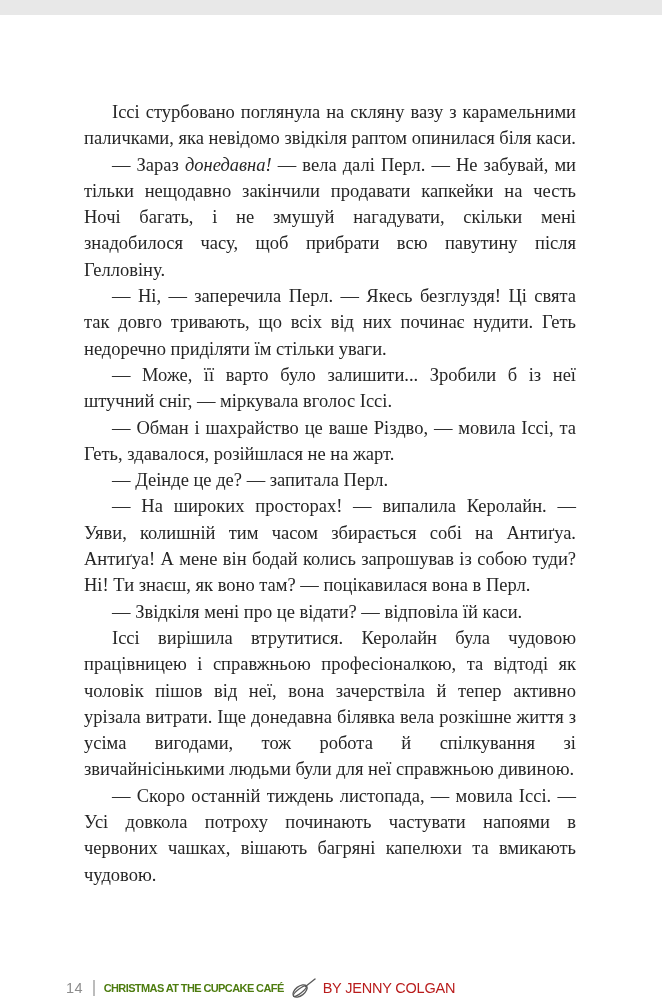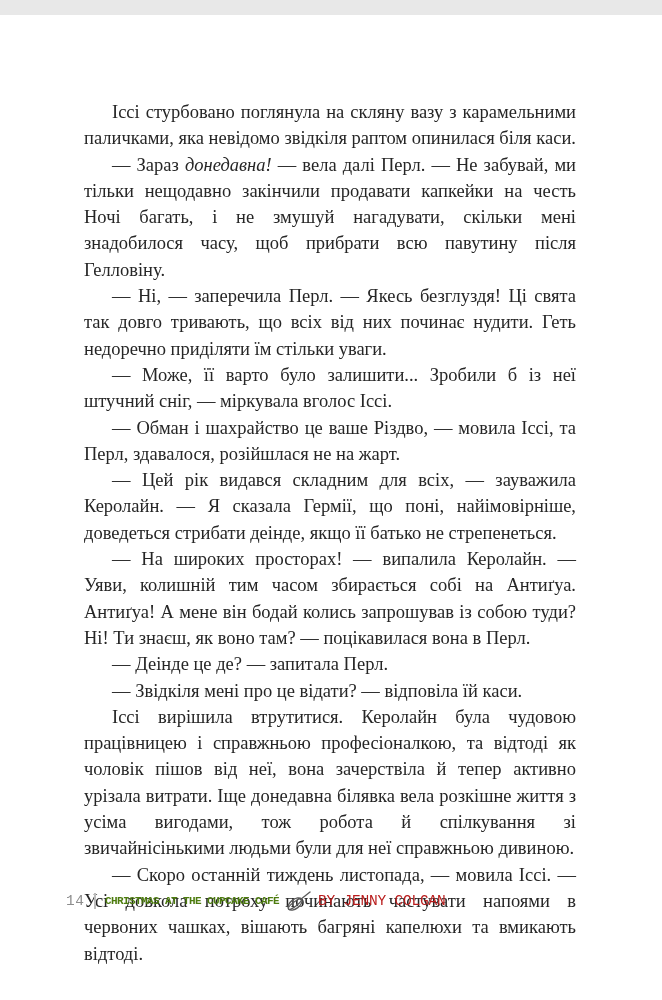--- a/index.html
+++ b/index.html
@@ -30,25 +30,25 @@
     padding: 0;
     text-indent: 28px;
     text-align: justify;
   }
   .text-block p.para i {
     font-style: italic;
   }
   .page-footer {
     position: absolute;
     left: 66px;
-    top: 875px;
+    top: 962px;
     height: 22px;
     display: flex;
     align-items: center;
-    font-family: Liberation Mono, monospace;
+    font-family: Liberation Sans, sans-serif;
     white-space: nowrap;
     text-align: center;
   }
   .footer-page-number {
     color: #8d8d8d;
     font-size: 14.5px;
     letter-spacing: 0.5px;
   }
   .footer-divider {
     width: 1.5px;
@@ -77,27 +77,26 @@
 <body>
 
 <div class="page">
 
   <main class="text-block">
 
   <p class="para">Іссі стурбовано поглянула на скляну вазу з карамельними паличками, яка невідомо звідкіля раптом опинилася біля каси.</p>
       <p class="para">— Зараз <i>донедавна!</i> — вела далі Перл. — Не забувай, ми тільки нещодавно закінчили продавати капкейки на честь Ночі багать, і не змушуй нагадувати, скільки мені знадобилося часу, щоб прибрати всю павутину після Гелловіну.</p>
       <p class="para">— Ні, — заперечила Перл. — Якесь безглуздя! Ці свята так довго тривають, що всіх від них починає нудити. Геть недоречно приділяти їм стільки уваги.</p>
       <p class="para">— Може, її варто було залишити... Зробили б із неї штучний сніг, — міркувала вголос Іссі.</p>
-      <p class="para">— Обман і шахрайство це ваше Різдво, — мовила Іссі, та Перл, здавалося, розійшлася не на жарт.</p>
-      <p class="para">— Цей рік видався складним для всіх, — зауважила Керолайн. — Я сказала Гермії, що поні, найімовірніше, доведеться стрибати деінде, якщо її батько не стрепенеться.</p>
+      <p class="para">— Обман і шахрайство це ваше Різдво, — мовила Іссі, та Геть, здавалося, розійшлася не на жарт.</p>
+      <p class="para">— Деінде це де? — запитала Перл.</p>
       <p class="para">— На широких просторах! — випалила Керолайн. — Уяви, колишній тим часом збирається собі на Антиґуа. Антиґуа! А мене він бодай колись запрошував із собою туди? Ні! Ти знаєш, як воно там? — поцікавилася вона в Перл.</p>
-      <p class="para">— Деінде це де? — запитала Перл.</p>
       <p class="para">— Звідкіля мені про це відати? — відповіла їй каси.</p>
       <p class="para">Іссі вирішила втрутитися. Керолайн була чудовою працівницею і справжньою професіоналкою, та відтоді як чоловік пішов від неї, вона зачерствіла й тепер активно урізала витрати. Іще донедавна білявка вела розкішне життя з усіма вигодами, тож робота й спілкування зі звичайнісінькими людьми були для неї справжньою дивиною.</p>
-      <p class="para">— Скоро останній тиждень листопада, — мовила Іссі. — Усі довкола потроху починають частувати напоями в червоних чашках, вішають багряні капелюхи та вмикають відтоді.</p>
+      <p class="para">— Скоро останній тиждень листопада, — мовила Іссі. — Усі довкола потроху починають частувати напоями в червоних чашках, вішають багряні капелюхи та вмикають чудовою.</p>
     </main>
 
   <footer class="page-footer">
     <span class="footer-page-number">14</span>
     <span class="footer-divider"></span>
     <span class="footer-title">CHRISTMAS AT THE CUPCAKE CAFÉ</span>
     <span class="whisk-icon">
       <svg width="26" height="22" viewBox="0 0 26 22">
         <g fill="none" stroke="#5a5a5a" stroke-width="1.3" stroke-linecap="round">
           <line x1="24" y1="2" x2="14.5" y2="9.5"></line>

